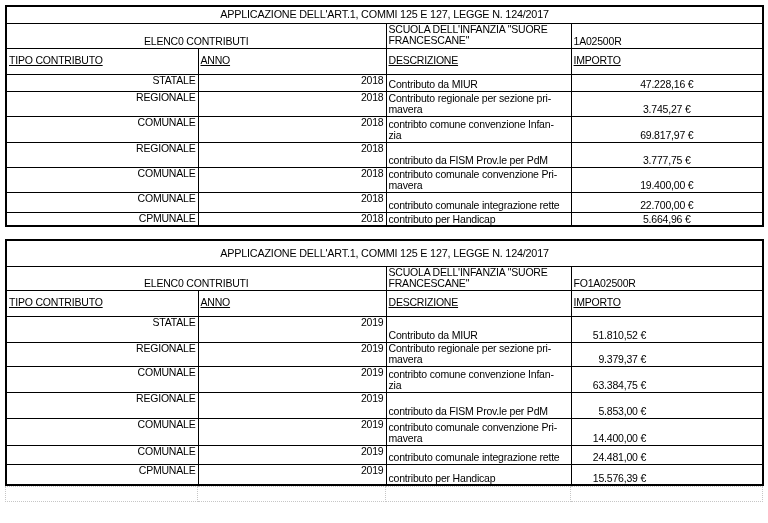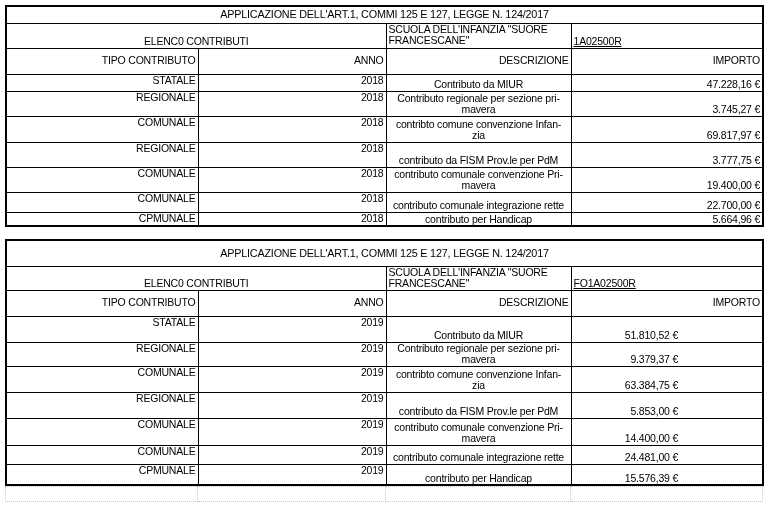--- a/index.html
+++ b/index.html
@@ -21,30 +21,30 @@
     letter-spacing:-0.2px;
     line-height:11.5px;
     padding:0 2px;
     overflow:hidden;
   }
   tr.title-row{height:19px;}
   tr.title-row td{text-align:center;vertical-align:middle;font-size:10.8px;}
   tr.head-block{height:24px;}
   td.elenco{text-align:center;vertical-align:bottom;padding-bottom:1px;margin-top:44px;}
   td.school{text-align:left;vertical-align:top;white-space:pre-line;line-height:11.5px;}
-  td.code{text-align:left;vertical-align:bottom;padding-bottom:1px;text-decoration:underline;}
+  td.code{text-align:left;vertical-align:bottom;padding-bottom:1px;}
   tr.col-head{height:13px;}
-  tr.col-head td{text-align:right;vertical-align:middle;}
+  tr.col-head td{text-align:left;vertical-align:middle;text-decoration:underline;}
 
   td.tipo,td.anno{text-align:right;vertical-align:top;padding-top:1px;}
-  td.descrizione{text-align:center;vertical-align:bottom;white-space:pre-line;
+  td.descrizione{text-align:left;vertical-align:bottom;white-space:pre-line;
                  font-size:10.3px;letter-spacing:-0.25px;line-height:11px;padding-bottom:1px;}
   td.importo{vertical-align:bottom;padding-bottom:1px;}
-  #t0 td.importo{text-align:right;}
-  #t1 td.importo{text-align:right;padding-right:84px;}
+  #t0 td.importo{text-align:center;}
+  #t1 td.importo{text-align:right;padding-right:116px;}
 
   
   #t0 tbody tr:nth-child(1){height:17px;}
   #t0 tbody tr:nth-child(2){height:25px;}
   #t0 tbody tr:nth-child(3){height:26px;}
   #t0 tbody tr:nth-child(4){height:25px;}
   #t0 tbody tr:nth-child(5){height:25px;}
   #t0 tbody tr:nth-child(6){height:20px;}
   #t0 tbody tr:nth-child(7){height:14px;}
   

